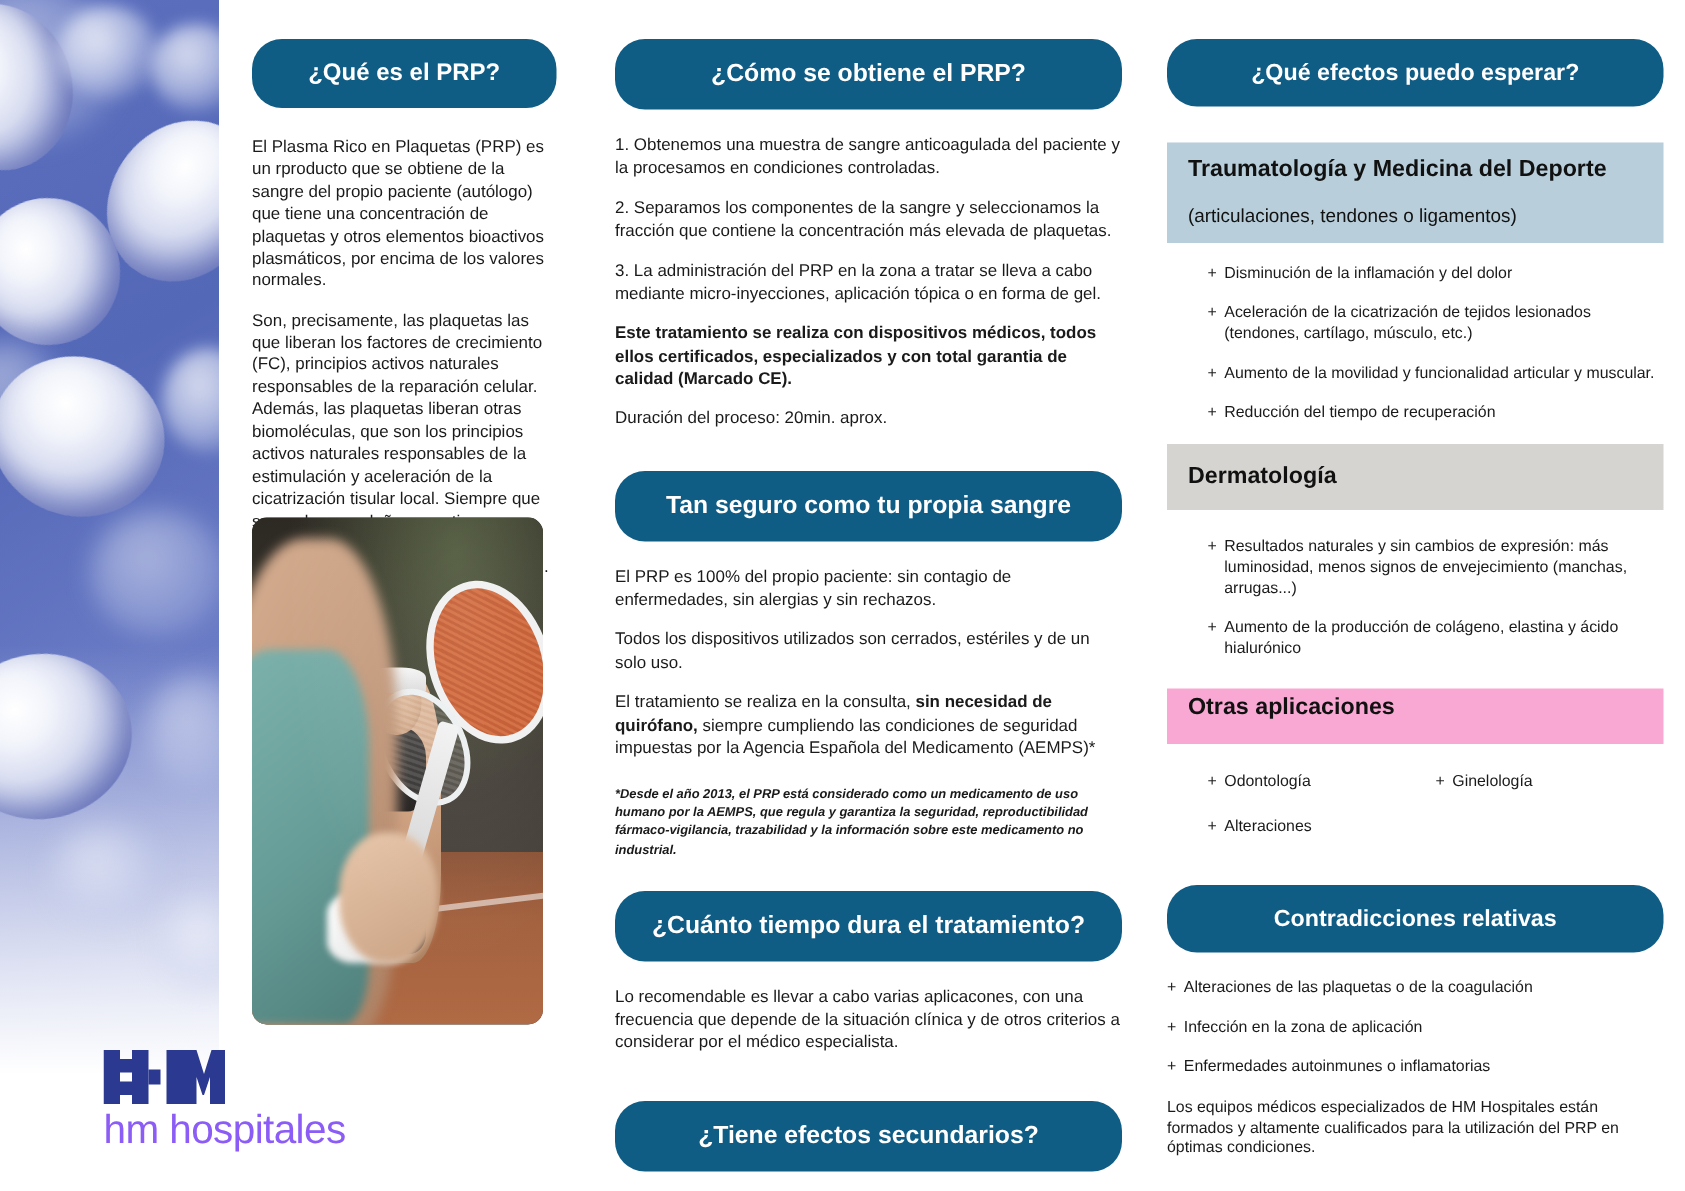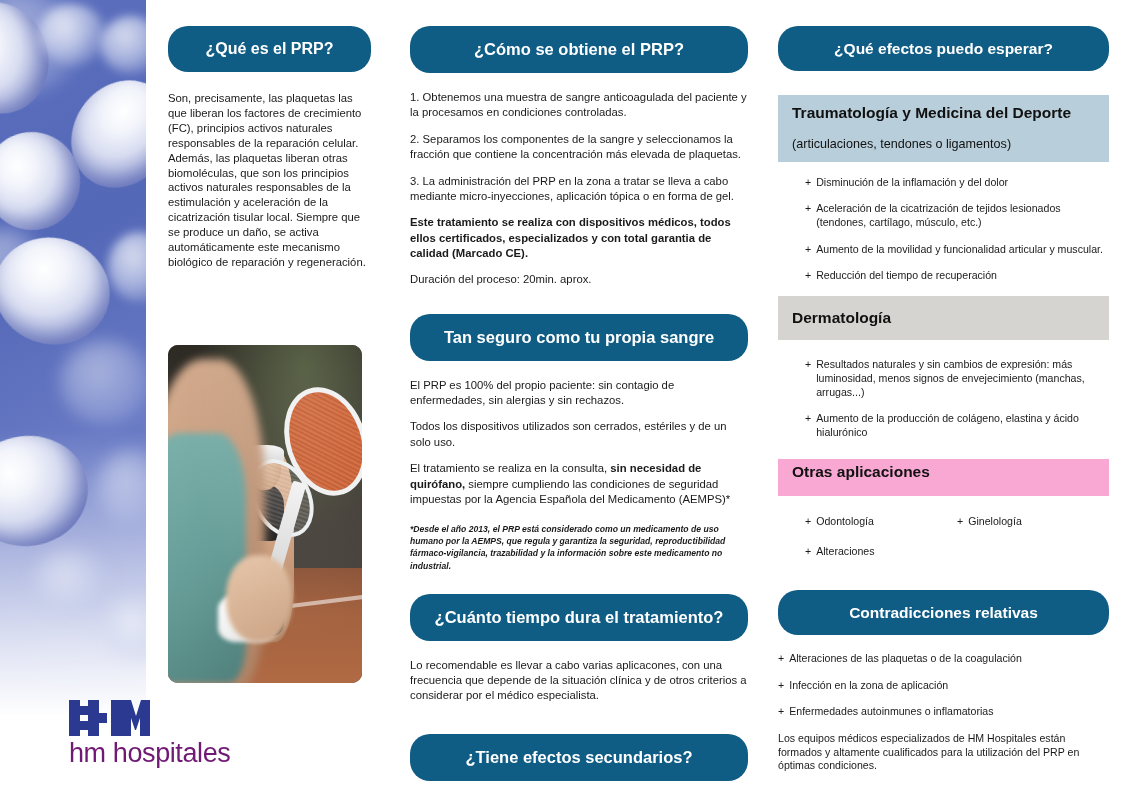--- a/index.html
+++ b/index.html
@@ -72,21 +72,21 @@
   .logo-mark {
     display: block;
   }
   .logo-text {
     display: block;
     margin-top: 4px;
     font-family: "Liberation Sans", sans-serif;
     font-size: 27px;
     font-weight: 400;
     letter-spacing: -0.4px;
-    color: #701a75;
+    color: #8b5cf6;
     line-height: 1;
   }
 
   
   .banner {
     background: #0f5c85;
     border-radius: 20px;
     color: #ffffff;
     font-weight: bold;
     text-align: center;
@@ -326,20 +326,21 @@
         <rect x="30" y="13" width="8" height="10"></rect>
         <rect x="42" y="0" width="11" height="36"></rect>
         <polygon points="53,0 62,0 67,16 72,0 81,0 81,36 71,36 71,18 67,30 66,30 62,18 62,36 53,36"></polygon>
       </g>
     </svg>
     <span class="logo-text">hm hospitales</span>
   </div>
 
   <div class="col1">
     <div class="banner">¿Qué es el PRP?</div>
+    <p class="para">El Plasma Rico en Plaquetas (PRP) es un rproducto que se obtiene de la sangre del propio paciente (autólogo) que tiene una concentración de plaquetas y otros elementos bioactivos plasmáticos, por encima de los valores normales.</p>
     <p class="para">Son, precisamente, las plaquetas las que liberan los factores de crecimiento (FC), principios activos naturales responsables de la reparación celular. Además, las plaquetas liberan otras biomoléculas, que son los principios activos naturales responsables de la estimulación y aceleración de la cicatrización tisular local. Siempre que se produce un daño, se activa automáticamente este mecanismo biológico de reparación y regeneración.</p>
   </div>
 
   <div class="photo">
     <div class="wall"></div>
     <div class="court">
         <div class="line"></div>
       </div>
     <div class="racket-head"></div>
     <div class="woman-body"></div>

